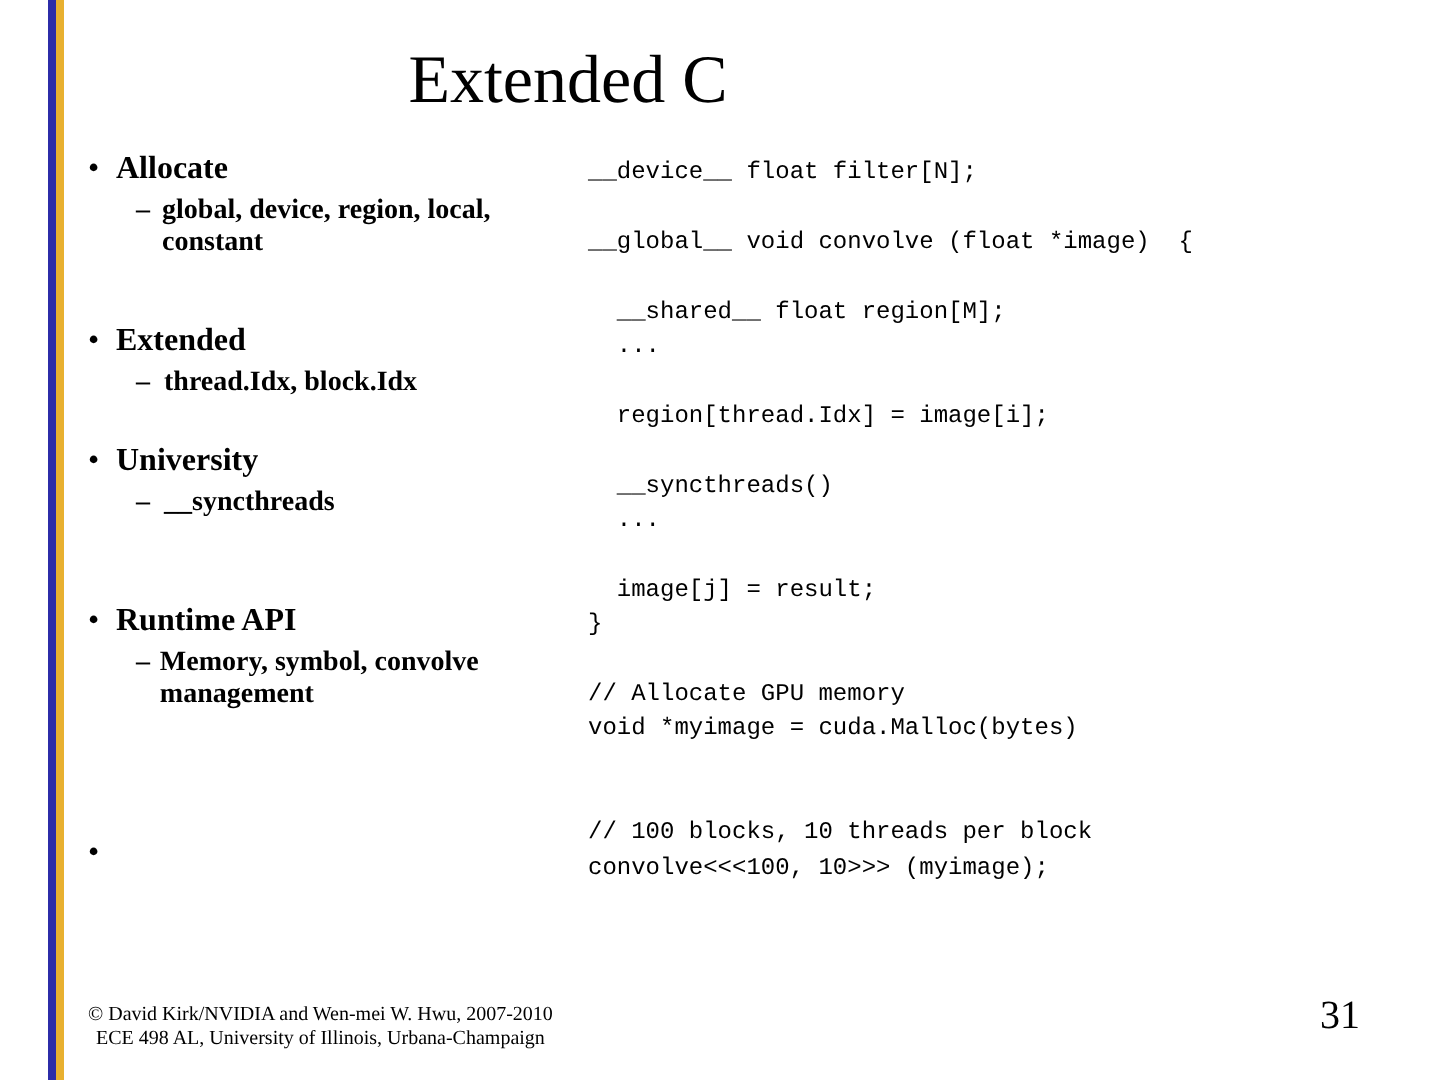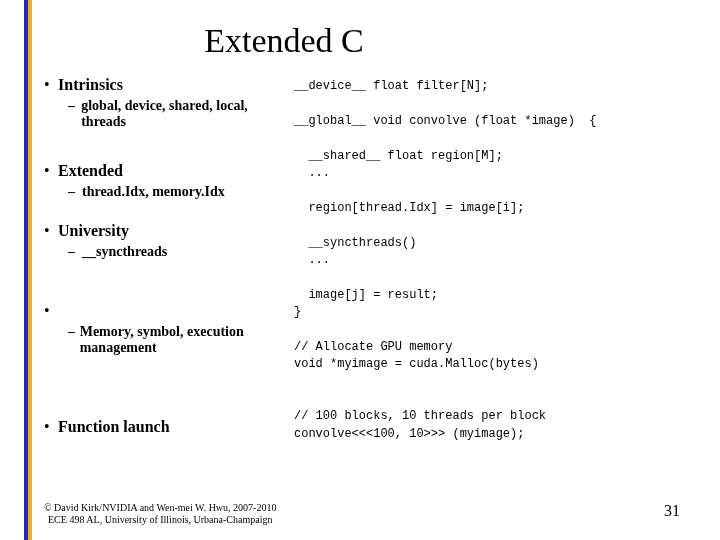--- a/index.html
+++ b/index.html
@@ -93,84 +93,84 @@
     left: 44px;
     bottom: 14px;
     font-size: 10px;
     line-height: 1.2;
     text-align: center;
   }
   .pagenum {
     position: absolute;
     right: 40px;
     bottom: 20px;
-    font-size: 16px;
+    font-size: 20px;
   }
 </style>
 </head>
 <body>
 
 <div class="sidebar-stripe">
   <div class="stripe-blue"></div>
   <div class="stripe-yellow"></div>
 </div>
 
 <h1 class="title">Extended C</h1>
 
 <div class="content">
 
   <div class="left-col">
 
     <div class="l1">
       <span class="bullet1">•</span>
-      <span>Intrinsics</span>
-    </div>
-    <div class="l2">
-      <span class="bullet2">–</span>
-      <span>global, device, shared, local, threads</span>
+      <span>Allocate</span>
+    </div>
+    <div class="l2">
+      <span class="bullet2">–</span>
+      <span>global, device, region, local, constant</span>
     </div>
 
     <div class="spacer-md"></div>
 
     <div class="l1">
       <span class="bullet1">•</span>
       <span>Extended</span>
     </div>
     <div class="l2">
       <span class="bullet2">–</span>
-      <span>thread.Idx, memory.Idx</span>
+      <span>thread.Idx, block.Idx</span>
     </div>
 
     <div class="spacer-sm"></div>
 
     <div class="l1">
       <span class="bullet1">•</span>
       <span>University</span>
     </div>
     <div class="l2">
       <span class="bullet2">–</span>
       <span>__syncthreads</span>
     </div>
 
     <div class="spacer-lg"></div>
 
     <div class="l1">
       <span class="bullet1">•</span>
-    </div>
-    <div class="l2">
-      <span class="bullet2">–</span>
-      <span>Memory, symbol, execution management</span>
+      <span>Runtime API</span>
+    </div>
+    <div class="l2">
+      <span class="bullet2">–</span>
+      <span>Memory, symbol, convolve management</span>
     </div>
 
     <div class="spacer-lg"></div>
     <div class="spacer-md"></div>
 
     <div class="l1">
       <span class="bullet1">•</span>
-      <span>Function launch</span>
     </div>
 
   </div>
 
   <div class="right-col"><span>__device__ float filter[N];</span>
 
 <span>__global__ void convolve (float *image)  {</span>
 
 <span>  __shared__ float region[M];</span>
 <span>  ...</span>

